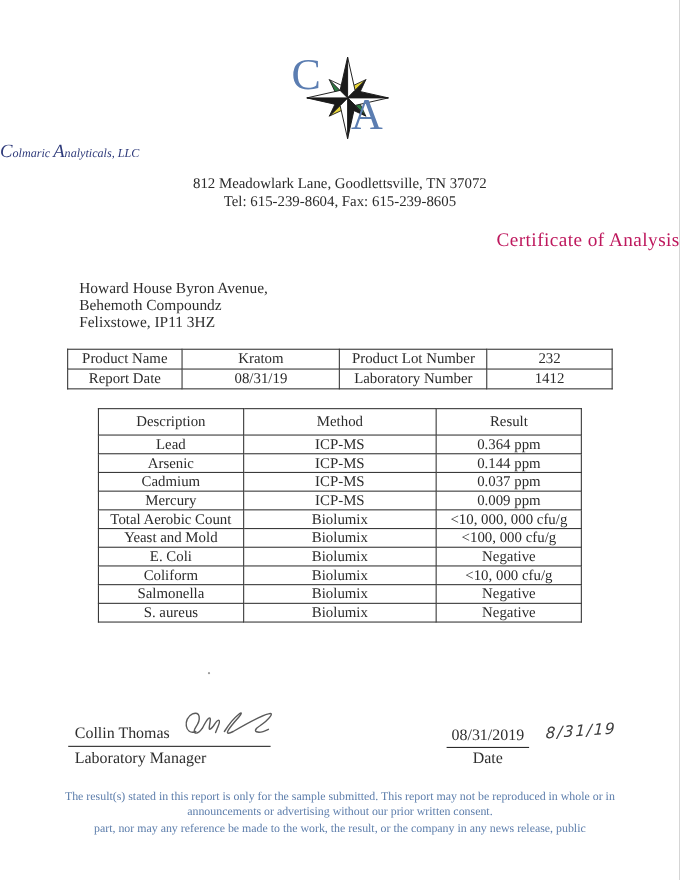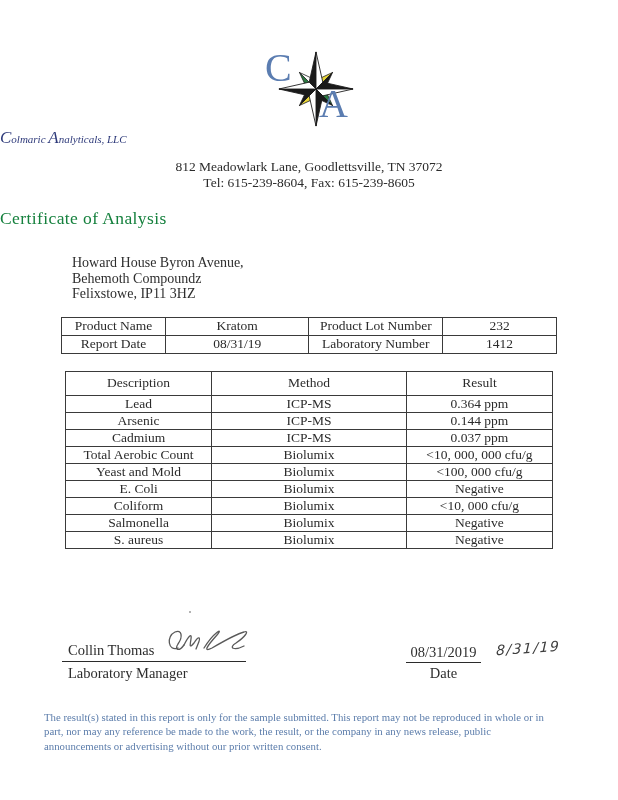--- a/index.html
+++ b/index.html
@@ -13,49 +13,49 @@
   .logo .letter{position:absolute;font-size:40px;color:#5b7db1;font-family:"Liberation Serif",serif;line-height:1;}
   .letter-c{left:46px;top:-2px;}
   .letter-a{left:100px;top:34px;}
   .compass{position:absolute;left:58px;top:0;}
   .company-script{
     text-align:left;font-style:italic;color:#2e3a7a;font-size:11px;margin-top:-2px;
   }
   .company-script .bigcap{font-size:17px;}
   
   .addr-block{text-align:center;margin-top:11px;font-size:13.5px;line-height:16px;color:#2b2b2b;}
-  .coa-title{text-align:left;margin-top:17px;font-size:17.5px;color:#15803d;letter-spacing:.4px;}
+  .coa-title{text-align:right;margin-top:17px;font-size:17.5px;color:#be185d;letter-spacing:.4px;}
   
   .customer{margin:26px 0 0 72px;font-size:14px;line-height:15.5px;}
   
   table{border-collapse:collapse;font-size:13.5px;color:#2b2b2b;}
   td,th{border:1px solid #3a3a3a;text-align:center;font-weight:normal;padding:0;}
   .product-table{width:496px;margin:15px auto 16px;}
   .product-table td{height:17px;}
   .pt-c1{width:21%;} .pt-c2{width:29%;} .pt-c3{width:27%;} .pt-c4{width:23%;}
-  .results-table{width:488px;margin:17px auto 0;}
+  .results-table{width:440px;margin:17px auto 0;}
   .results-table th{height:23px;}
   .results-table td{height:16px;}
   .rt-c1{width:30%;} .rt-c2{width:40%;} .rt-c3{width:30%;}
   
   .sig-row{display:flex;justify-content:space-between;margin:93px 58px 0 62px;align-items:flex-end;}
   .sig-left{position:relative;}
   .sig-name{font-size:14.5px;border-bottom:1.4px solid #2b2b2b;width:178px;padding:0 0 2px 6px;}
   .sig-title{font-size:14.5px;padding:3px 0 0 6px;}
   .sig-squiggle{position:absolute;left:100px;top:-16px;}
   .date-block{display:flex;align-items:flex-start;gap:15px;}
   .date-left{text-align:center;}
   .date-val{font-size:14.5px;border-bottom:1.4px solid #2b2b2b;padding:0 4px 1px;}
   .date-label{font-size:14.5px;padding-top:2px;}
   .hand-date{
     font-family:"DejaVu Sans",sans-serif;font-style:italic;font-size:14px;color:#3d3d3d;
     transform:rotate(-4deg) skewX(-6deg);letter-spacing:1.5px;margin-top:-4px;
   }
   
-  .footer{margin:28px auto 0;width:530px;font-size:10.8px;line-height:14.8px;color:#5c7dab;}
+  .footer{margin:18px auto 0;width:530px;text-align:center;font-size:10.8px;line-height:14.8px;color:#5c7dab;}
   .artifact-dot{position:absolute;left:189px;top:611px;width:2px;height:2px;background:#9a9a9a;border-radius:50%;}
 </style>
 </head>
 <body>
 
 <div class="page">
 
   <div class="logo-wrap">
     <div class="logo">
       <span class="letter letter-c">C</span>
@@ -136,20 +136,25 @@
     </tr>
     <tr>
       <td>Arsenic</td>
       <td>ICP-MS</td>
       <td>0.144 ppm</td>
     </tr>
     <tr>
       <td>Cadmium</td>
       <td>ICP-MS</td>
       <td>0.037 ppm</td>
+    </tr>
+    <tr>
+      <td>Mercury</td>
+      <td>ICP-MS</td>
+      <td>0.009 ppm</td>
     </tr>
     <tr>
       <td>Total Aerobic Count</td>
       <td>Biolumix</td>
       <td>&lt;10, 000, 000 cfu/g</td>
     </tr>
     <tr>
       <td>Yeast and Mold</td>
       <td>Biolumix</td>
       <td>&lt;100, 000 cfu/g</td>
@@ -197,17 +202,17 @@
       <div class="date-left">
         <div class="date-val">08/31/2019</div>
         <div class="date-label">Date</div>
       </div>
       <div class="hand-date">8/31/19</div>
     </div>
   </div>
 
   <div class="footer">
     <div>The result(s) stated in this report is only for the sample submitted. This report may not be reproduced in whole or in</div>
+    <div>announcements or advertising without our prior written consent.</div>
     <div>part, nor may any reference be made to the work, the result, or the company in any news release, public</div>
-    <div>announcements or advertising without our prior written consent.</div>
   </div>
 
 </div>
 
 </body></html>

